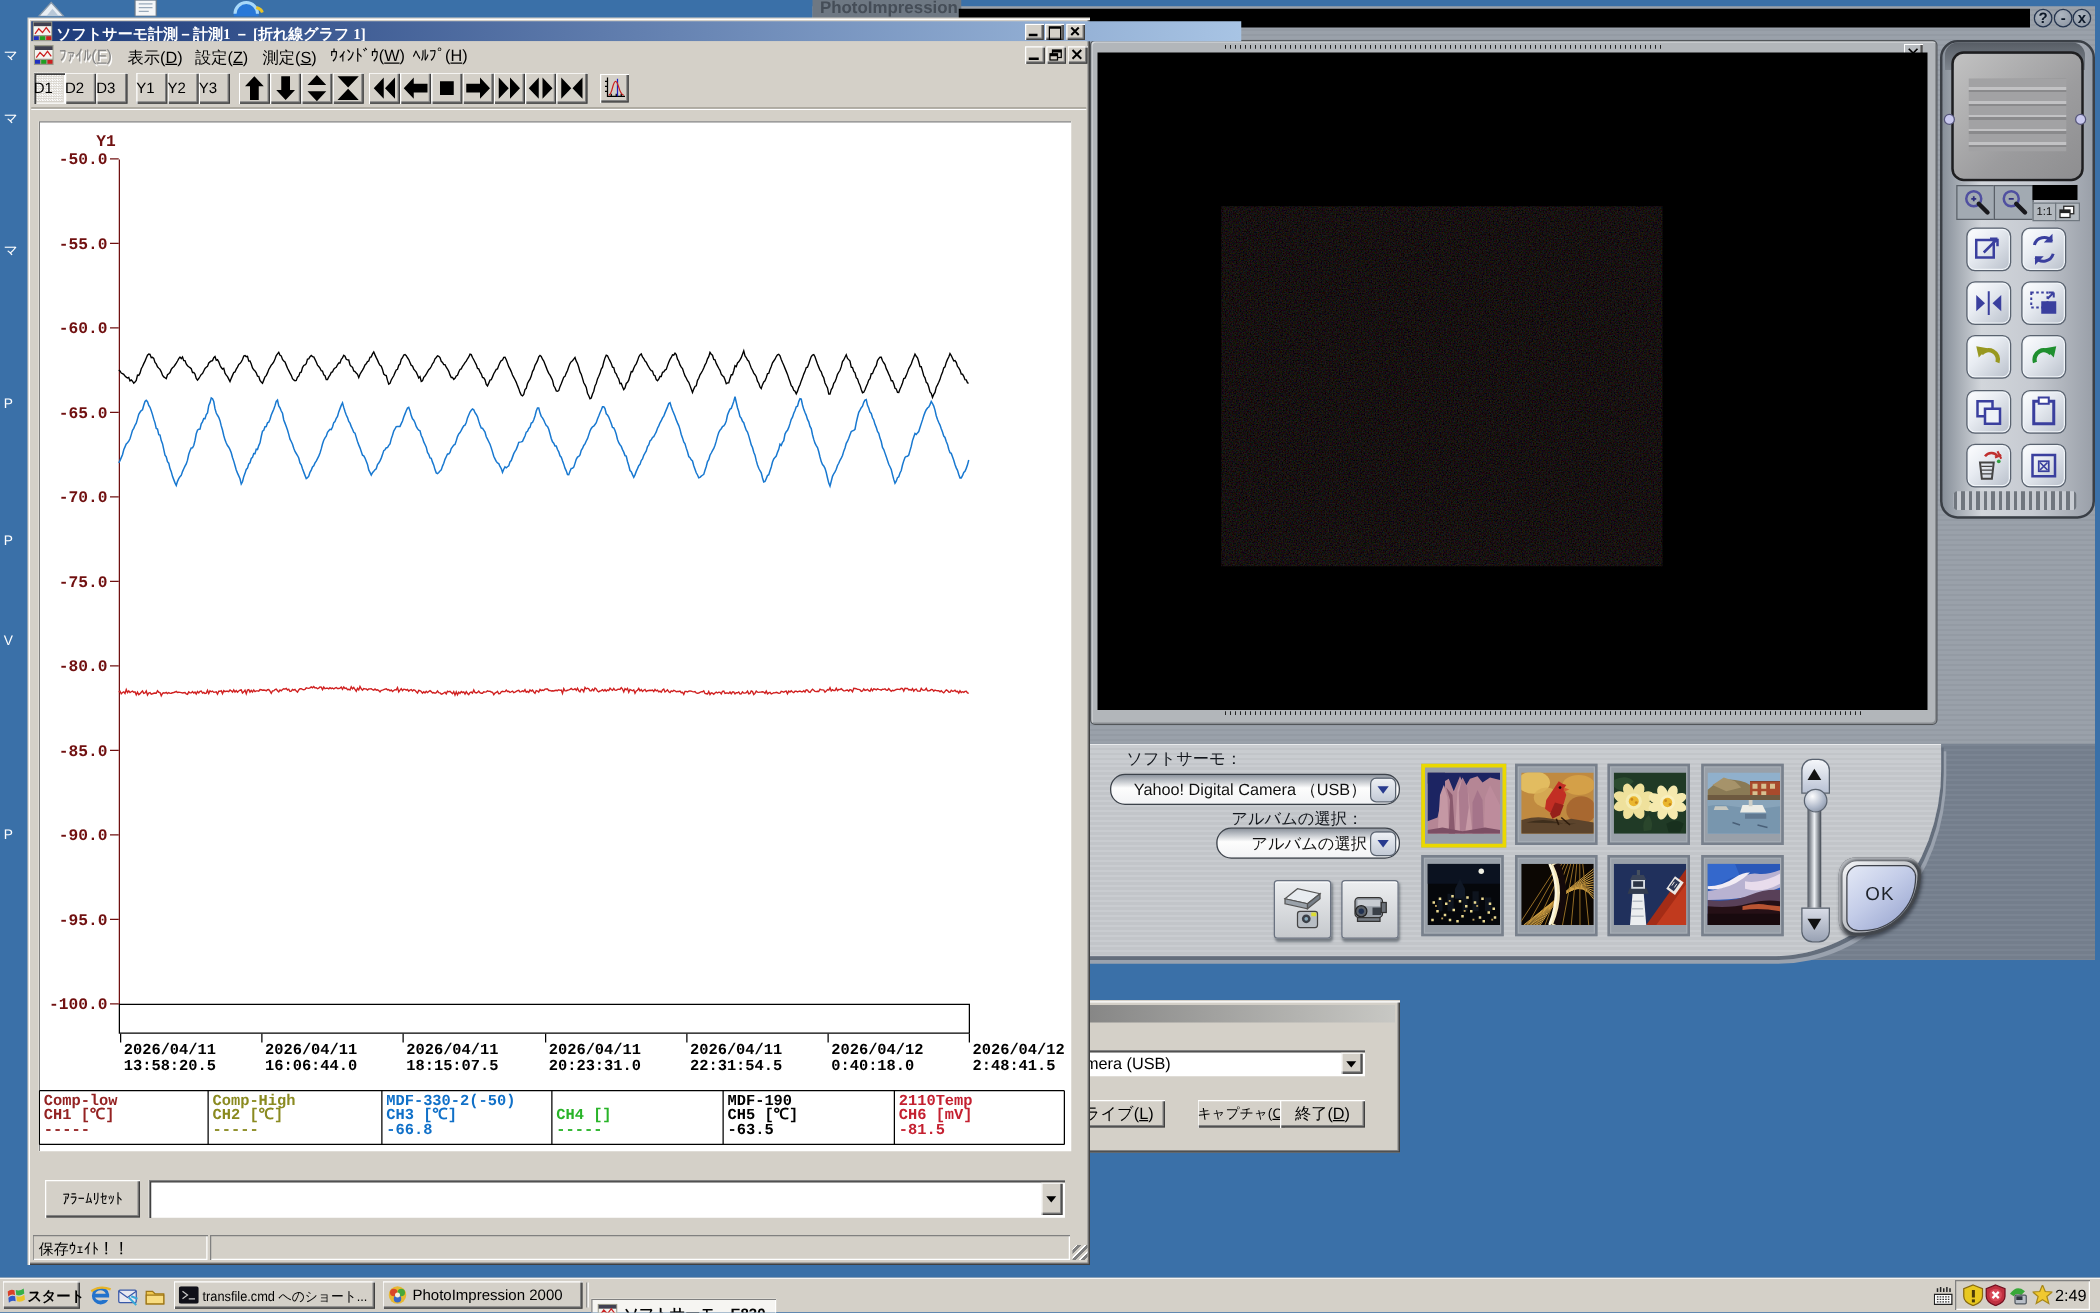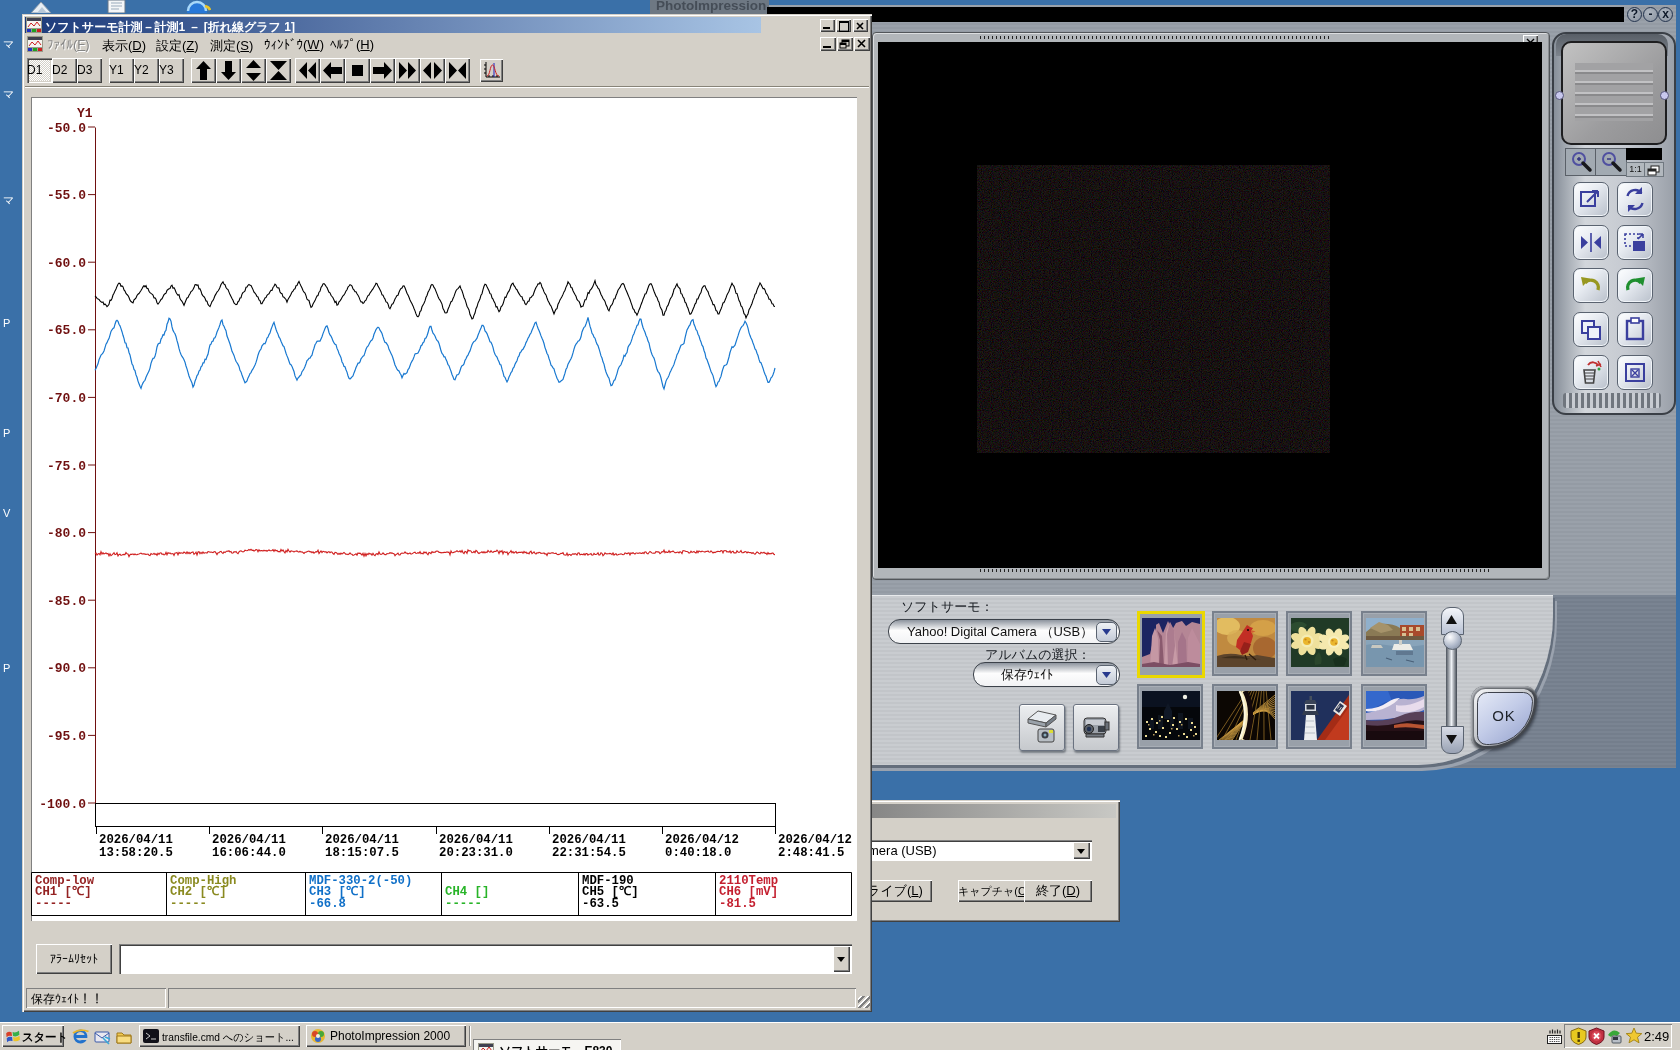--- a/index.html
+++ b/index.html
@@ -129,21 +129,21 @@
   <div class="abs" style="left:205px;top:590px;width:698px;height:169px;background:repeating-linear-gradient(#c9ccd0 0 2px,#c2c5c9 2px 4px);border-bottom-right-radius:135px 150px;border-top:1px solid #e8eaec;box-shadow:2px 3px 0 #646e7c, 4px 6px 0 #9aa2ae;"></div>
   <div class="abs" style="left:251px;top:593px;font-size:13px;color:#14181e;">ソフトサーモ：</div>
   <div class="pill" style="left:238px;top:614px;width:230px;">
     <div class="abs" style="left:18px;top:3px;white-space:nowrap;">Yahoo!  Digital  Camera （USB）</div>
     <div class="parrow"><svg width="19" height="18">
           <path d="M5 6 H14 L9.5 12 Z" fill="#273a8e"></path>
         </svg></div>
   </div>
   <div class="abs" style="left:335px;top:641px;font-size:13px;color:#14181e;">アルバムの選択：</div>
   <div class="pill" style="left:323px;top:657px;width:145px;">
-    <div class="abs" style="left:27px;top:3px;white-space:nowrap;">保存ｳｪｲﾄ</div>
+    <div class="abs" style="left:27px;top:3px;white-space:nowrap;">アルバムの選択</div>
     <div class="parrow"><svg width="19" height="18">
           <path d="M5 6 H14 L9.5 12 Z" fill="#273a8e"></path>
         </svg></div>
   </div>
 
   <div class="abs" style="left:369px;top:699px;width:44px;height:45px;background:linear-gradient(#eceef0,#c6c9cd);border:1px solid #6a7280;border-radius:3px;box-shadow:1px 2px 2px rgba(40,50,60,.5), inset 0 1px 0 #fff;">
     <svg width="42" height="43">
         <path d="M8 14 L18 6 L36 10 L26 18 Z" fill="#e8ecf0" stroke="#555"></path>
         <path d="M8 14 L26 18 L26 22 L8 18 Z" fill="#9aa2aa" stroke="#555"></path>
         <path d="M26 18 L36 10 L36 14 L26 22 Z" fill="#777f88" stroke="#555"></path>
@@ -382,21 +382,21 @@
           <path d="M4 7 L12 7 L8 12 Z" fill="#000"></path>
         </svg></div>
   </div>
   <div class="abs btnc" style="left:38px;top:80px;width:74px;height:22px;font-size:13px;text-align:center;line-height:22px;">ライブ(<span style="text-decoration:underline">L</span>)</div>
   <div class="abs btnc" style="left:138px;top:80px;width:70px;height:22px;font-size:11px;text-align:right;line-height:22px;white-space:nowrap;">キャプチャ(<span style="text-decoration:underline">C</span>)</div>
   <div class="abs btnc" style="left:204px;top:80px;width:68px;height:22px;font-size:13px;text-align:center;line-height:22px;">終了(<span style="text-decoration:underline">D</span>)</div>
 </div>
 
 <div id="measwin" class="abs win" style="left:22px;top:14px;width:850px;height:998px;">
 
-  <div class="abs" style="left:3px;top:3px;width:736px;height:16px;background:linear-gradient(to right,#1c3a7a,#a8c4e4);">
+  <div class="abs" style="left:3px;top:3px;width:968px;height:16px;background:linear-gradient(to right,#1c3a7a,#a8c4e4);font-family:Liberation Serif, serif;">
     <div class="abs" style="left:1px;top:0px;width:16px;height:16px;">
       <svg width="16" height="16">
           <rect x="0" y="0" width="16" height="16" fill="#9a9a8a"></rect>
           <rect x="1" y="1" width="14" height="3" fill="#404050"></rect>
           <rect x="1" y="4" width="14" height="7" fill="#f4f4f0"></rect>
           <path d="M2 10 L5 6 L8 9 L11 5 L14 9" stroke="#cc2020" fill="none"></path>
           <rect x="1" y="12" width="4" height="3" fill="#2030c0"></rect>
           <rect x="6" y="12" width="4" height="3" fill="#20a020"></rect>
           <rect x="11" y="12" width="4" height="3" fill="#cc2020"></rect>
         </svg>

